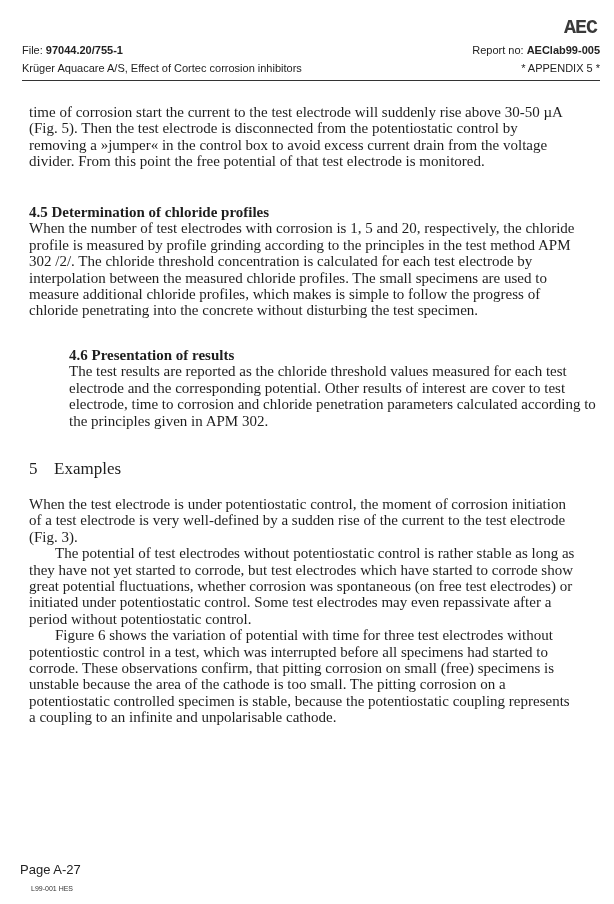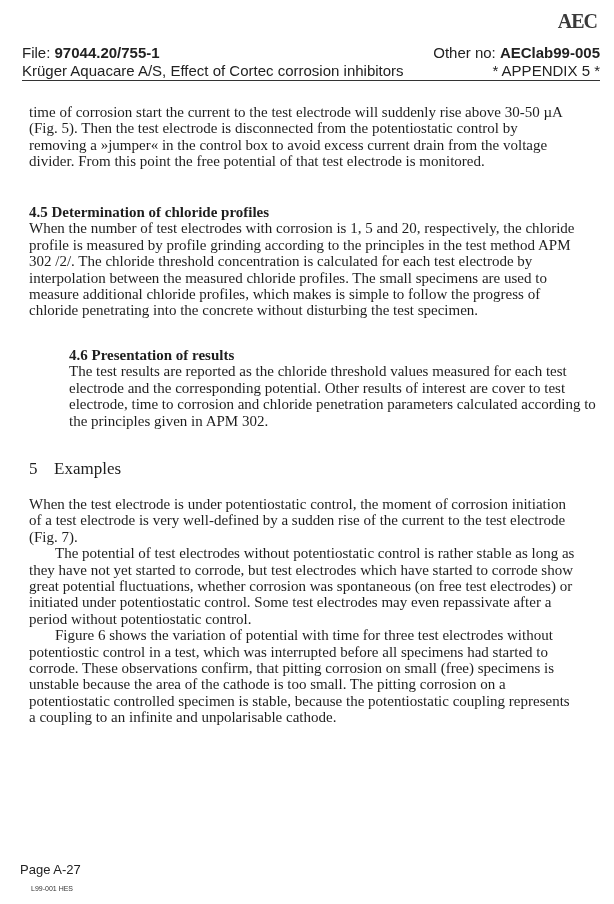--- a/index.html
+++ b/index.html
@@ -1,25 +1,25 @@
 <!DOCTYPE html>
 <html><head>
 <meta charset="utf-8">
 <style>
   html, body { margin: 0; padding: 0; background: #ffffff; }
   body {
     width: 614px; height: 904px; position: relative; overflow: hidden;
     color: #1a1a1a;
   }
   .logo {
-    position: absolute; top: 10px; right: 17px;
-    font-family: Liberation Serif, serif; font-weight: bold;
+    position: absolute; top: 16px; right: 17px;
+    font-family: Liberation Mono, monospace; font-weight: bold;
     font-size: 20px; letter-spacing: -1px; color: #3a3a3a;
   }
-  .hdr { position: absolute; left: 22px; right: 14px; font-family: "Liberation Sans", sans-serif; font-size: 15px; color: #222; }
+  .hdr { position: absolute; left: 22px; right: 14px; font-family: "Liberation Sans", sans-serif; font-size: 11px; color: #222; }
   .hdr-row1 { top: 44px; height: 18px; }
   .hdr-row2 { top: 62px; height: 18px; }
   .hdr .left { position: absolute; left: 0; }
   .hdr .right { position: absolute; right: 0; }
   .hdr b { font-weight: bold; }
   .rule {
     position: absolute; top: 80px; left: 22px; right: 14px; height: 0;
     border-top: 1.5px solid #333;
   }
   .body {
@@ -45,21 +45,21 @@
     font-family: "Liberation Sans", sans-serif; font-size: 7px; color: #333;
   }
 </style>
 </head>
 <body>
 
 <div class="logo">AEC</div>
 
 <div class="hdr hdr-row1">
   <span class="left"><span>File: </span><b>97044.20/755-1</b></span>
-  <span class="right"><span>Other no: </span><b>AEClab99-005</b></span>
+  <span class="right"><span>Report no: </span><b>AEClab99-005</b></span>
 </div>
 <div class="hdr hdr-row2">
   <span class="left">Krüger Aquacare A/S, Effect of Cortec corrosion inhibitors</span>
   <span class="right">* APPENDIX 5 *</span>
 </div>
 <div class="rule"></div>
 
 <div class="body" style="top:104px;">
   <p>time of corrosion start the current to the test electrode will suddenly rise above 30-50 µA (Fig. 5). Then the test electrode is disconnected from the potentiostatic control by removing a »jumper« in the control box to avoid excess current drain from the voltage divider. From this point the free potential of that test electrode is monitored.</p>
 </div>
@@ -72,19 +72,19 @@
 <div class="body" style="top:347px;margin-left:40px;">
   <p class="sect">4.6 Presentation of results</p>
   <p>The test results are reported as the chloride threshold values measured for each test electrode and the corresponding potential. Other results of interest are cover to test electrode, time to corrosion and chloride penetration parameters calculated according to the principles given in APM 302.</p>
 </div>
 
 <div class="h1">
   <span class="num">5</span><span>Examples</span>
 </div>
 
 <div class="body" style="top:496px;">
-  <p>When the test electrode is under potentiostatic control, the moment of corrosion initiation of a test electrode is very well-defined by a sudden rise of the current to the test electrode (Fig. 7).</p>
+  <p>When the test electrode is under potentiostatic control, the moment of corrosion initiation of a test electrode is very well-defined by a sudden rise of the current to the test electrode (Fig. 3).</p>
   <p class="indent">The potential of test electrodes without potentiostatic control is rather stable as long as they have not yet started to corrode, but test electrodes which have started to corrode show great potential fluctuations, whether corrosion was spontaneous (on free test electrodes) or initiated under potentiostatic control. Some test electrodes may even repassivate after a period without potentiostatic control.</p>
   <p class="indent">Figure 6 shows the variation of potential with time for three test electrodes without potentiostic control in a test, which was interrupted before all specimens had started to corrode. These observations confirm, that pitting corrosion on small (free) specimens is unstable because the area of the cathode is too small. The pitting corrosion on a potentiostatic controlled specimen is stable, because the potentiostatic coupling represents a coupling to an infinite and unpolarisable cathode.</p>
 </div>
 
 <div class="footer-page">Page A-27</div>
 <div class="footer-code">L99-001 HES</div>
 
 </body></html>

